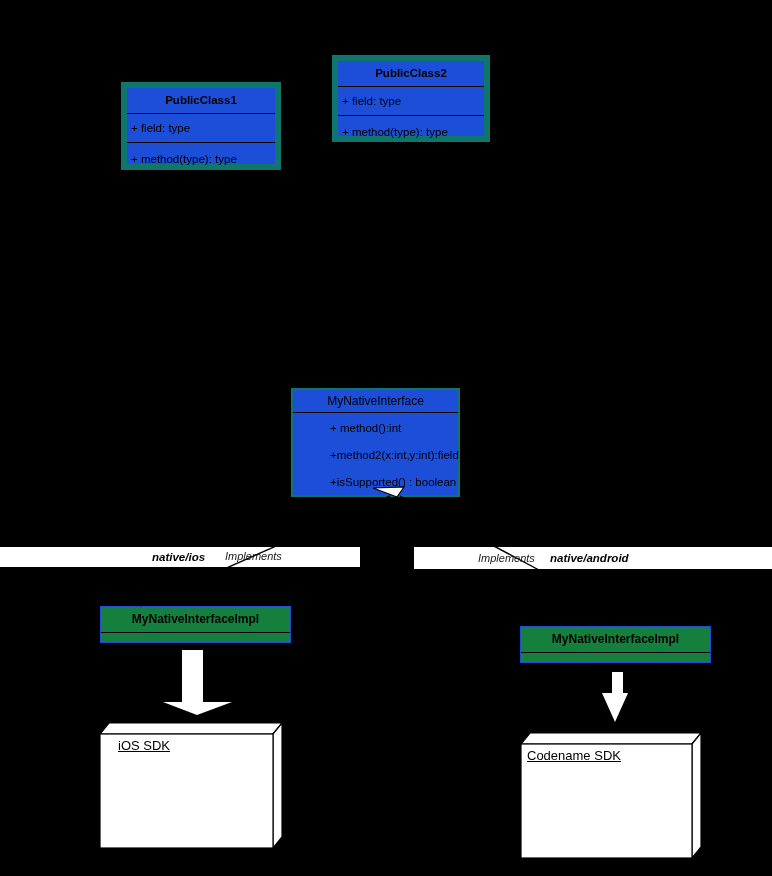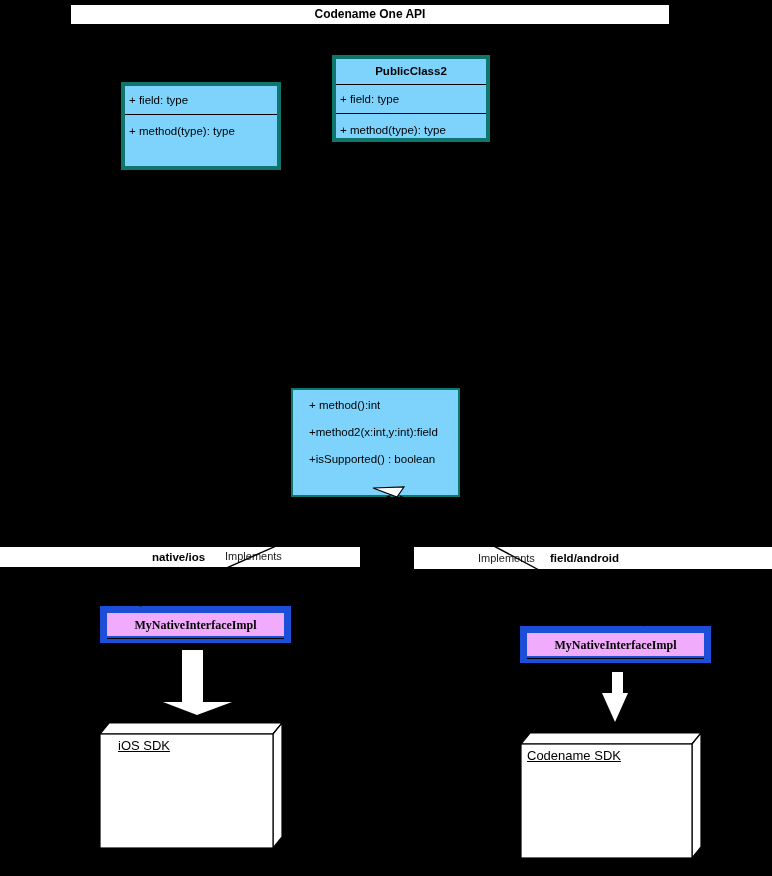--- a/index.html
+++ b/index.html
@@ -8,53 +8,53 @@
     font-family:"Liberation Sans", sans-serif;color:#000;overflow:hidden;
   }
   .abs{position:absolute;box-sizing:border-box;}
   .surface{background:#ffffff;border:1px solid #000000;}
 
   
   #api-bar{left:70px;top:4px;width:600px;height:21px;text-align:center;
     font-weight:bold;font-size:12px;line-height:19px;}
 
   
-  .uml-box{background:#7dd3fc;border:4px solid #0f766e;font-size:11.5px;}
+  .uml-box{background:#1d4ed8;border:6px solid #0f766e;font-size:11.5px;}
   .uml-head{text-align:center;font-weight:bold;border-bottom:1px solid #000;}
   .uml-row{display:flex;align-items:center;padding-left:4px;border-bottom:1px solid #000;}
   .uml-row:last-child{border-bottom:none;}
 
   #public-class-1{left:121px;top:82px;width:160px;height:88px;}
   #public-class-1 .uml-head{height:25px;line-height:25px;}
   #public-class-1 .row-a{height:28px;}
   #public-class-1 .row-b{height:31px;}
 
   #public-class-2{left:332px;top:55px;width:158px;height:87px;}
   #public-class-2 .uml-head{height:25px;line-height:25px;}
   #public-class-2 .row-a{height:28px;}
   #public-class-2 .row-b{height:31px;}
 
   #native-interface{left:291px;top:388px;width:169px;height:109px;border-width:2px;}
   #native-interface .uml-head{height:22px;line-height:22px;font-weight:normal;font-size:12px;}
-  #native-interface .iface-body{padding:2px 0 0 16px;}
+  #native-interface .iface-body{padding:2px 0 0 5px;margin-left:32px;}
   #native-interface .iface-method{height:27px;line-height:27px;font-size:11.5px;}
 
   
-  .platform-bar{background:#ffffff;border:1px solid #000;}
+  .platform-bar{background:#ffffff;border:1px solid #000;font-style:italic;}
   #bar-ios{left:0;top:546px;width:361px;height:22px;border-left:none;}
   #bar-android{left:413px;top:546px;width:359px;height:24px;border-right:none;}
   .bar-title{position:absolute;font-weight:bold;font-size:11.5px;}
   .bar-rel{position:absolute;font-size:11px;color:#1a1a1a;}
   #bar-ios .bar-title{left:152px;top:0;line-height:21px;}
   #bar-ios .bar-rel{left:225px;top:0;line-height:19px;}
   #bar-android .bar-rel{left:64px;top:0;line-height:22px;}
   #bar-android .bar-title{left:136px;top:0;line-height:22px;}
 
   
-  .impl-box{background:#f0abfc;border:7px solid #1d4ed8;font-family:Liberation Serif, serif;}
+  .impl-box{background:#15803d;border:1px solid #1d4ed8;}
   .impl-head{height:25px;line-height:25px;text-align:center;font-weight:bold;
     font-size:12px;border-bottom:1px solid #000;}
   .impl-empty{height:10px;}
   #impl-ios{left:100px;top:606px;width:191px;height:37px;}
   #impl-android{left:520px;top:626px;width:191px;height:37px;}
 
   
   #overlay{position:absolute;left:0;top:0;width:772px;height:876px;
     pointer-events:none;z-index:5;}
 
@@ -62,51 +62,50 @@
   .sdk-label{position:absolute;z-index:10;font-size:13px;text-decoration:underline;
     color:#000;}
   #sdk-ios-label{left:118px;top:738px;}
   #sdk-android-label{left:527px;top:748px;}
 </style>
 </head>
 <body>
 
 <div id="canvas">
 
-  <div id="api-bar" class="abs surface">
-    <span>Codename One API</span>
-  </div>
 
   <div id="public-class-1" class="abs uml-box">
+    <div class="uml-head">PublicClass1</div>
     <div class="uml-row row-a">+ field: type</div>
     <div class="uml-row row-b">+ method(type): type</div>
   </div>
 
   <div id="public-class-2" class="abs uml-box">
     <div class="uml-head">PublicClass2</div>
     <div class="uml-row row-a">+ field: type</div>
     <div class="uml-row row-b">+ method(type): type</div>
   </div>
 
   <div id="native-interface" class="abs uml-box">
+    <div class="uml-head">MyNativeInterface</div>
     <div class="iface-body">
       <div class="iface-method">+ method():int</div>
       <div class="iface-method">+method2(x:int,y:int):field</div>
       <div class="iface-method">+isSupported() : boolean</div>
     </div>
   </div>
 
   <div id="bar-ios" class="abs platform-bar">
     <span class="bar-title">native/ios</span>
     <span class="bar-rel">Implements</span>
   </div>
 
   <div id="bar-android" class="abs platform-bar">
     <span class="bar-rel">Implements</span>
-    <span class="bar-title">field/android</span>
+    <span class="bar-title">native/android</span>
   </div>
 
   <div id="impl-ios" class="abs impl-box">
     <div class="impl-head">MyNativeInterfaceImpl</div>
     <div class="impl-empty"></div>
   </div>
 
   <div id="impl-android" class="abs impl-box">
     <div class="impl-head">MyNativeInterfaceImpl</div>
     <div class="impl-empty"></div>

